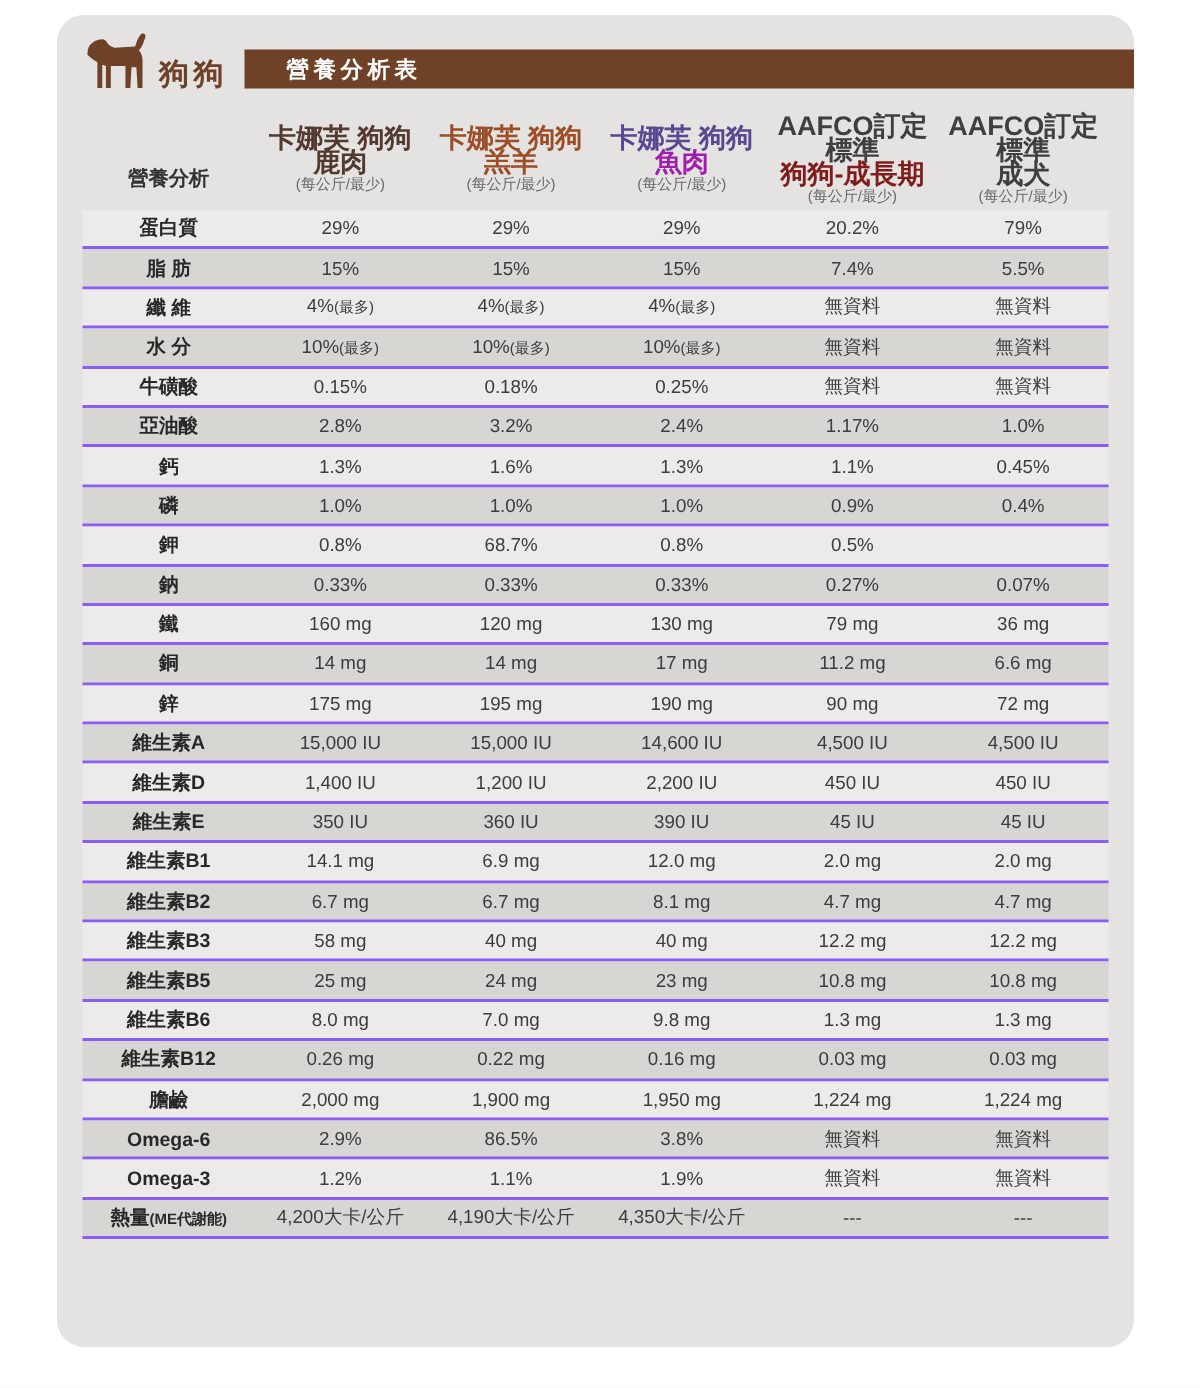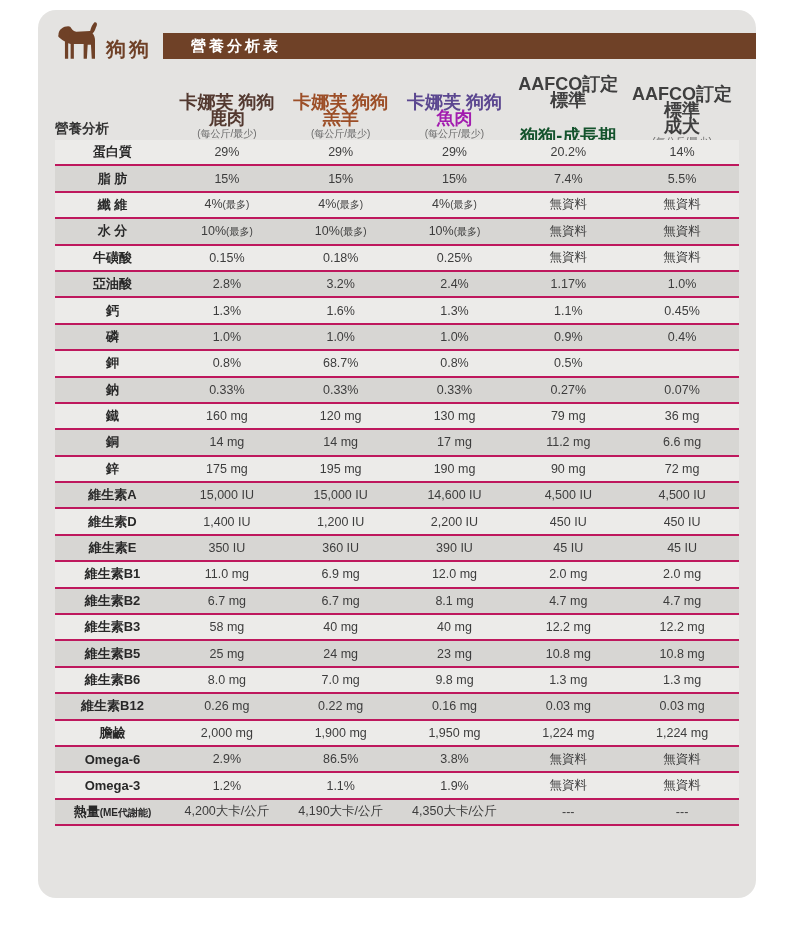--- a/index.html
+++ b/index.html
@@ -18,26 +18,26 @@
   .title-bar span { color:#ffffff; font-size:15px; font-weight:bold;
     letter-spacing:3px; padding-left:28px; }
 
   
   .col-headers { position:absolute; left:17px; top:66px; width:684px; height:60px;
     display:grid; grid-template-columns:115px repeat(5,1fr); align-items:center; }
   .col-head { text-align:center; line-height:16px; }
   .col-head .l1, .col-head .l2 { display:block; font-size:18px; font-weight:bold; }
   .col-head .sub { display:block; font-size:10px; color:#6a6a6a; font-weight:normal;
     margin-top:2px; line-height:12px; }
-  .label-header { text-align:left; font-size:13.5px; font-weight:bold; color:#333333;margin-top:24px; }
+  .label-header { text-align:center; font-size:13.5px; font-weight:bold; color:#333333;margin-top:24px; }
 
   
   .rows { position:absolute; left:17px; top:130px; width:684px; }
   .row { display:grid; grid-template-columns:115px repeat(5,1fr); height:26.4px;
-    align-items:center; border-bottom:2px solid #be185d; }
+    align-items:center; border-bottom:2px solid #8b5cf6; }
   .row.light { background:#ecebe9; }
   .row.dark  { background:#d7d6d3; }
   .cell { text-align:center; font-size:12.5px; color:#3d3d3d; white-space:nowrap; }
   .cell.rowlabel { font-size:13px; font-weight:bold; color:#282828; }
   .cell .small { font-size:10px;margin-top:30px; }
 </style>
 </head>
 <body>
 
 <div class="panel">
@@ -70,38 +70,38 @@
         <span class="l2" style="color: rgb(156, 78, 39);">羔羊</span>
         <span class="sub">(每公斤/最少)</span>
       </div>
       <div class="col-head">
         <span class="l1" style="color: rgb(91, 71, 144);">卡娜芙 狗狗</span>
         <span class="l2" style="color: #a21caf;">魚肉</span>
         <span class="sub">(每公斤/最少)</span>
       </div>
       <div class="col-head">
         <span class="l1" style="color: rgb(63, 63, 63);">AAFCO訂定標準</span>
-        <span class="l2" style="color: #14532d; margin-top: 20px;">狗狗-成長期</span>
+        <span class="l2" style="color: #7f1d1d;">狗狗-成長期</span>
         <span class="sub">(每公斤/最少)</span>
       </div>
       <div class="col-head">
         <span class="l1" style="color: rgb(63, 63, 63);">AAFCO訂定標準</span>
         <span class="l2" style="color: rgb(63, 63, 63);">成犬</span>
         <span class="sub">(每公斤/最少)</span>
       </div>
     </div>
 
   <div class="rows" id="table-rows">
       <div class="row light">
         <div class="cell rowlabel">蛋白質</div>
         <div class="cell">29%</div>
         <div class="cell">29%</div>
         <div class="cell">29%</div>
         <div class="cell">20.2%</div>
-        <div class="cell">14%</div>
+        <div class="cell">79%</div>
       </div>
       <div class="row dark">
         <div class="cell rowlabel">脂 肪</div>
         <div class="cell">15%</div>
         <div class="cell">15%</div>
         <div class="cell">15%</div>
         <div class="cell">7.4%</div>
         <div class="cell">5.5%</div>
       </div>
       <div class="row light">
@@ -211,21 +211,21 @@
       <div class="row dark">
         <div class="cell rowlabel">維生素E</div>
         <div class="cell">350 IU</div>
         <div class="cell">360 IU</div>
         <div class="cell">390 IU</div>
         <div class="cell">45 IU</div>
         <div class="cell">45 IU</div>
       </div>
       <div class="row light">
         <div class="cell rowlabel">維生素B1</div>
-        <div class="cell">11.0 mg</div>
+        <div class="cell">14.1 mg</div>
         <div class="cell">6.9 mg</div>
         <div class="cell">12.0 mg</div>
         <div class="cell">2.0 mg</div>
         <div class="cell">2.0 mg</div>
       </div>
       <div class="row dark">
         <div class="cell rowlabel">維生素B2</div>
         <div class="cell">6.7 mg</div>
         <div class="cell">6.7 mg</div>
         <div class="cell">8.1 mg</div>

